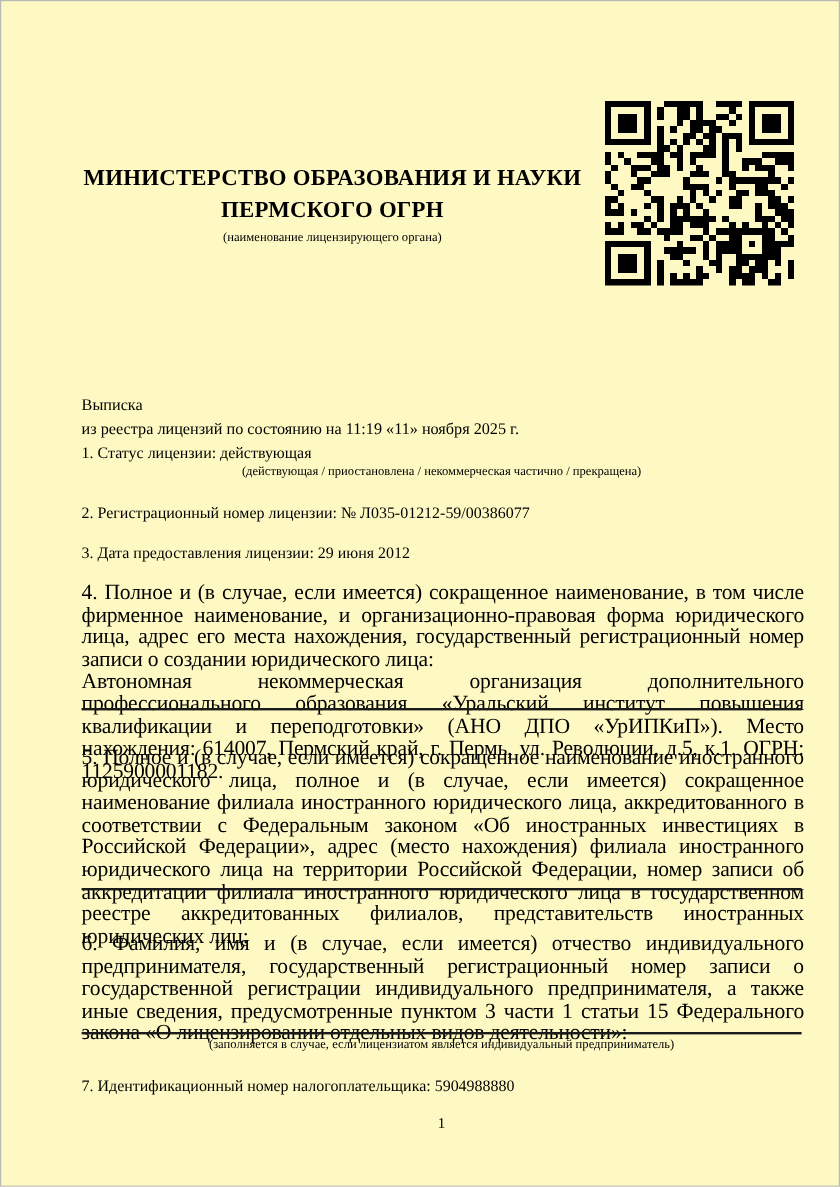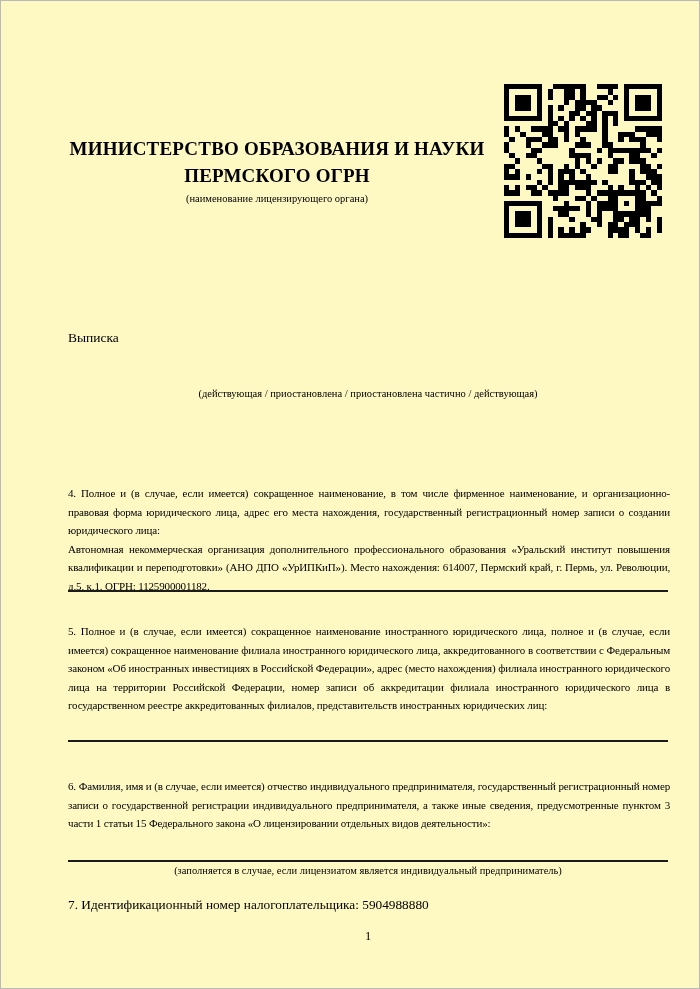--- a/index.html
+++ b/index.html
@@ -33,21 +33,21 @@
     position:absolute;left:67px;top:315px;width:600px;
     font-size:13.5px;line-height:20px;margin-top:12px;
   }
   .doc-title span{display:block;}
   .line-item{
     position:absolute;left:67px;width:600px;
     font-size:13.3px;line-height:17px;
   }
   .para-block{
     position:absolute;left:67px;width:602px;
-    font-size:11px;line-height:18.6px;letter-spacing:-0.15px;
+    font-size:18px;line-height:18.6px;letter-spacing:-0.15px;
     text-align:justify;
   }
   .para-block p{margin:0;}
   .rule{
     position:absolute;left:67px;width:600px;height:2px;background:#1b1b1b;
   }
   .center-caption{
     position:absolute;left:67px;width:600px;text-align:center;
   }
   .page-number{
@@ -489,25 +489,29 @@
         <rect x="19" y="28" width="1" height="1"></rect>
         <rect x="21" y="28" width="1" height="1"></rect>
         <rect x="22" y="28" width="1" height="1"></rect>
         <rect x="25" y="28" width="1" height="1"></rect>
         <rect x="26" y="28" width="1" height="1"></rect>
       </svg>
   </div>
 
   <div class="doc-title">
     <span>Выписка</span>
+    <span>из реестра лицензий по состоянию на 11:19 «11» ноября 2025 г.</span>
   </div>
 
-  <div class="center-caption small-caption" style="top:387px">(действующая / приостановлена / приостановлена частично / действующая)</div>
-
-
+  <div class="line-item" style="top:368px">1. Статус лицензии: действующая</div>
+  <div class="center-caption small-caption" style="top:387px">(действующая / приостановлена / некоммерческая частично / прекращена)</div>
+
+  <div class="line-item" style="top:418px">2. Регистрационный номер лицензии: № Л035-01212-59/00386077</div>
+
+  <div class="line-item" style="top:451px">3. Дата предоставления лицензии: 29 июня 2012</div>
 
   <div class="para-block" style="top:483px">
     <p>4. Полное и (в случае, если имеется) сокращенное наименование, в том числе фирменное наименование, и организационно-правовая форма юридического лица, адрес его места нахождения, государственный регистрационный номер записи о создании юридического лица:</p>
     <p>Автономная некоммерческая организация дополнительного профессионального образования «Уральский институт повышения квалификации и переподготовки» (АНО ДПО «УрИПКиП»). Место нахождения: 614007, Пермский край, г. Пермь, ул. Революции, д.5, к.1. ОГРН: 1125900001182.</p>
   </div>
   <div class="rule" style="top:589px"></div>
 
   <div class="para-block" style="top:621px">
     <p>5. Полное и (в случае, если имеется) сокращенное наименование иностранного юридического лица, полное и (в случае, если имеется) сокращенное наименование филиала иностранного юридического лица, аккредитованного в соответствии с Федеральным законом «Об иностранных инвестициях в Российской Федерации», адрес (место нахождения) филиала иностранного юридического лица на территории Российской Федерации, номер записи об аккредитации филиала иностранного юридического лица в государственном реестре аккредитованных филиалов, представительств иностранных юридических лиц:</p>
   </div>

